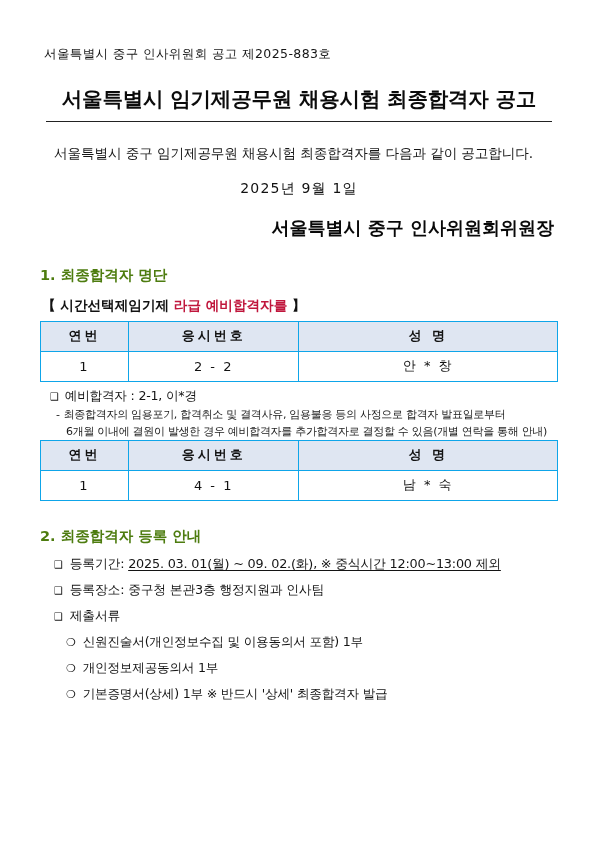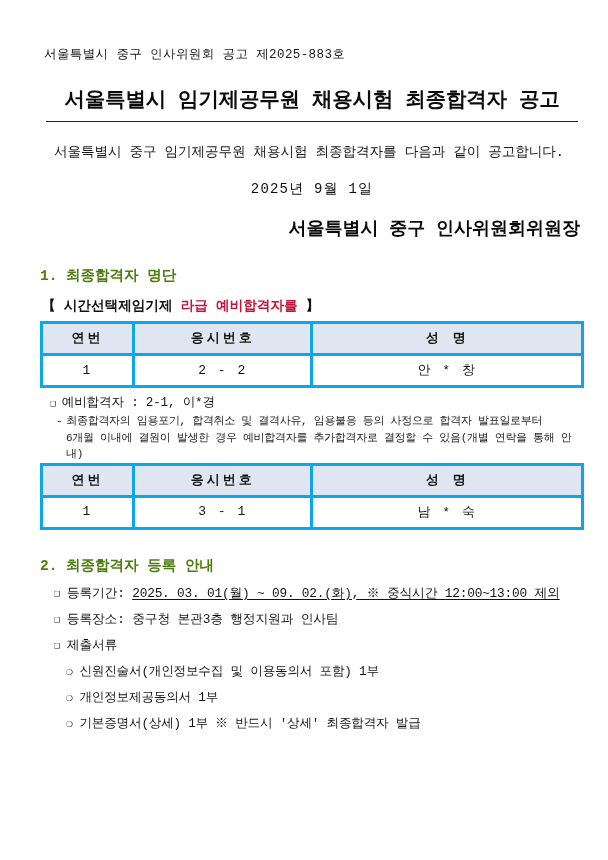--- a/index.html
+++ b/index.html
@@ -12,23 +12,22 @@
     height: 860px;
     font-family: "DejaVu Sans", sans-serif;
     color: #141414;
     position: relative;
     overflow: hidden;
   }
   .page {
     box-sizing: border-box;
     width: 608px;
     height: 653px;
-    padding: 46px 24px 20px 40px;
+    padding: 46px 50px 20px 40px;
     position: relative;
-    font-family: Liberation Mono, monospace;
   }
 
   
   .notice-line {
     font-size: 12.5px;
     letter-spacing: 0.4px;
     color: #161616;
     margin: 0 0 22px 4px;
   }
 
@@ -92,21 +91,21 @@
 
   
   table.result-table {
     width: 100%;
     border-collapse: collapse;
     table-layout: fixed;
     margin-bottom: 6px;
   }
   table.result-table th,
   table.result-table td {
-    border: 3px solid #0ea5e9;
+    border: 1px solid #0ea5e9;
     text-align: center;
     font-size: 13px;
     padding: 5px 2px 6px 2px;
     color: #121212;
   }
   table.result-table th {
     background: #dfe6f2;
     font-weight: bold;
     letter-spacing: 3px;
   }
@@ -248,21 +247,21 @@
     <thead>
       <tr>
         <th>연번</th>
         <th>응시번호</th>
         <th>성 명</th>
       </tr>
     </thead>
     <tbody>
       <tr>
         <td>1</td>
-        <td>3 - 1</td>
+        <td>4 - 1</td>
         <td>남 * 숙</td>
       </tr>
     </tbody>
   </table>
 
   <div class="spacer-20"></div>
 
   <div class="section-heading">2. 최종합격자 등록 안내</div>
 
   <ul class="reg-list">

